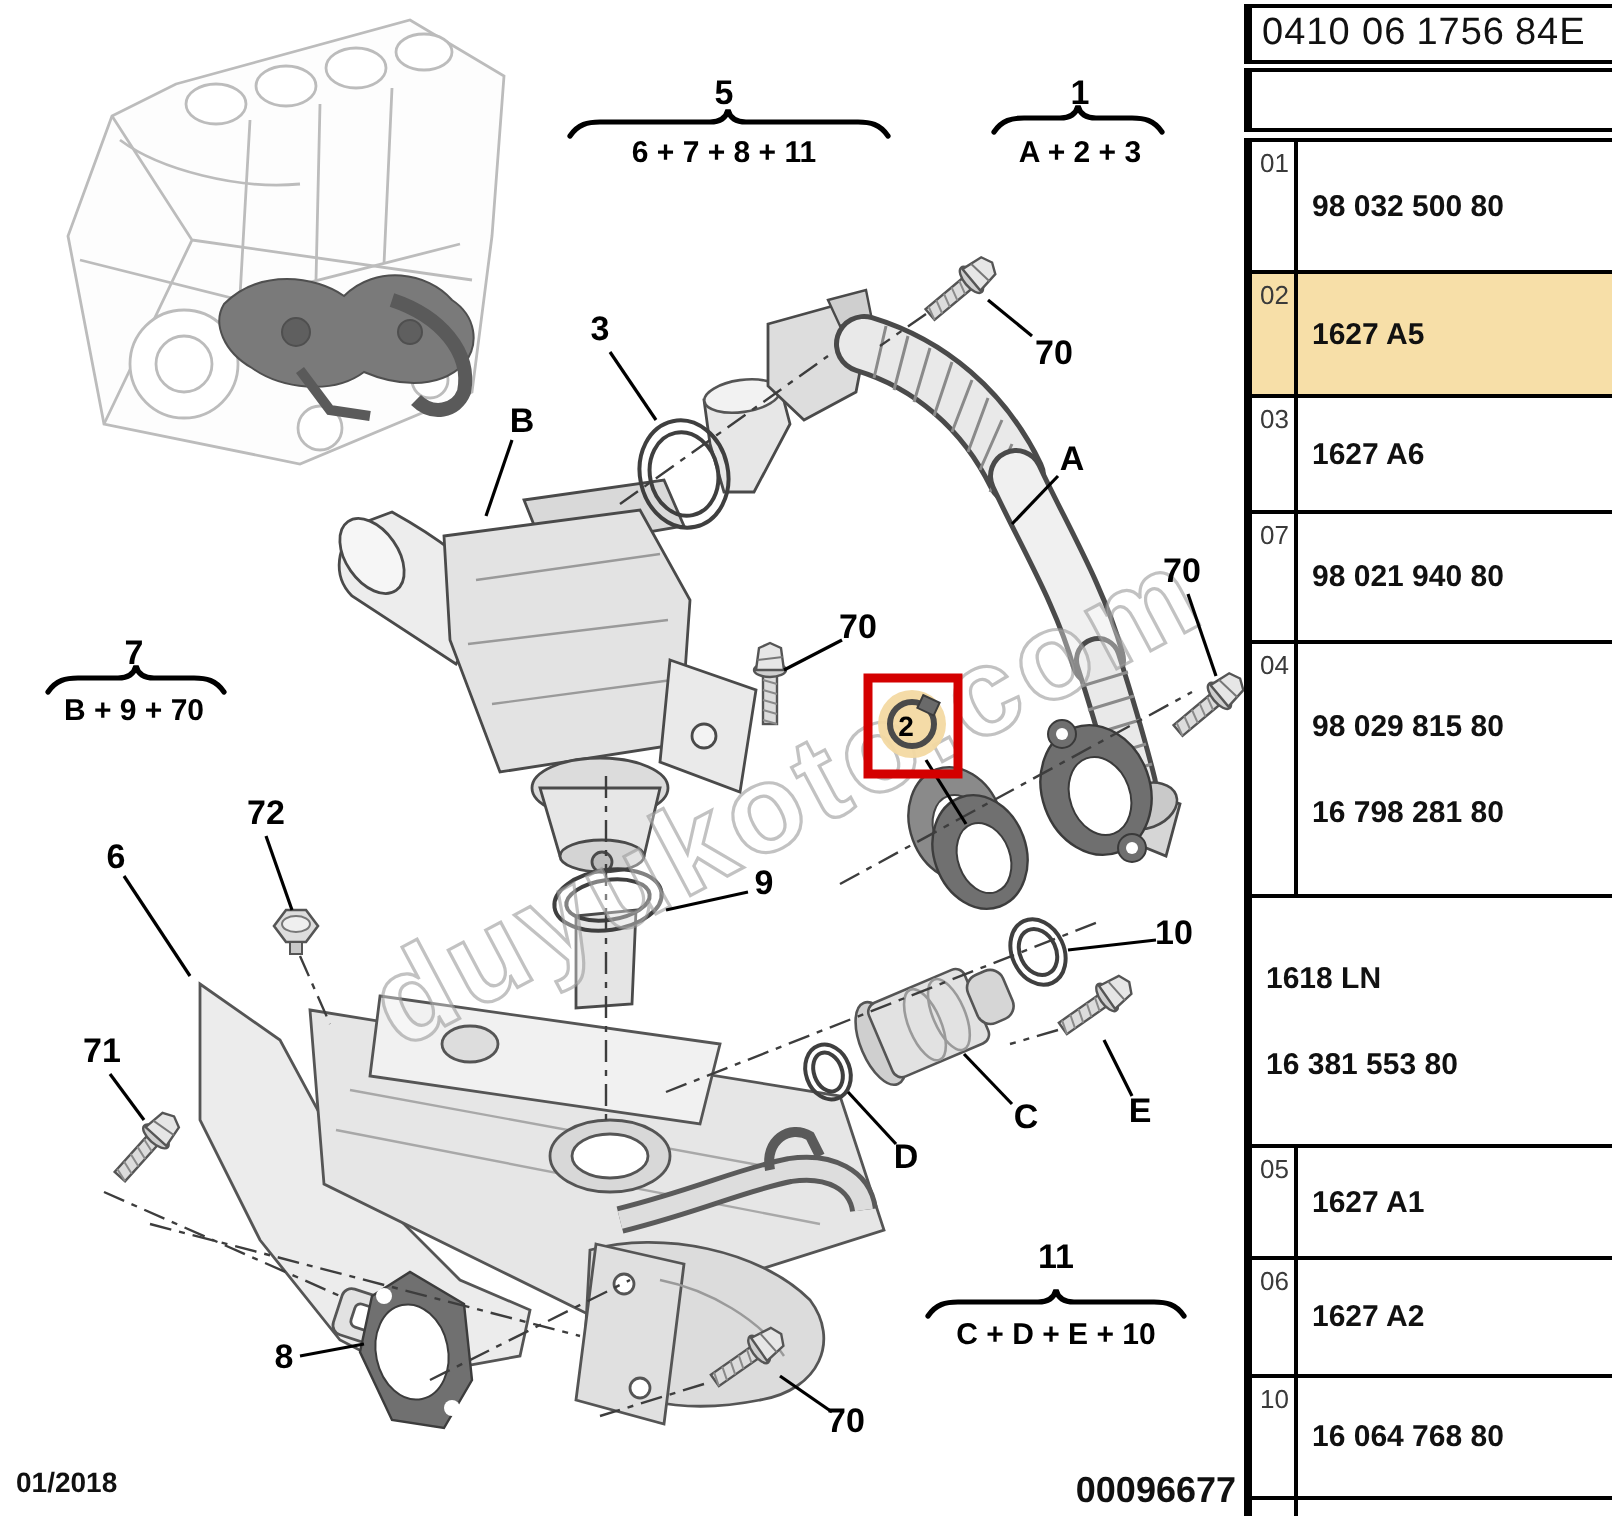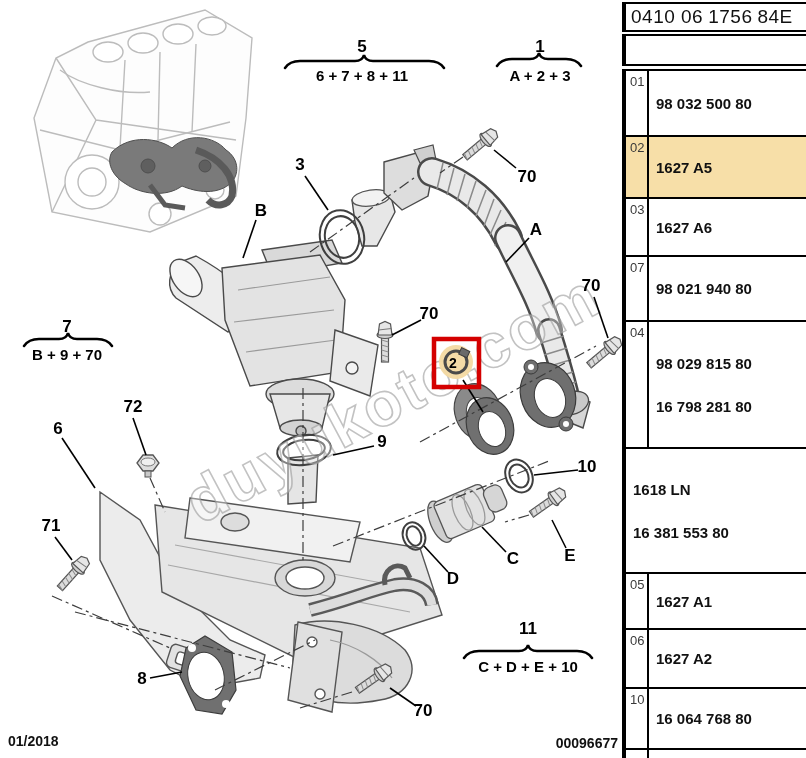--- a/index.html
+++ b/index.html
@@ -2,21 +2,21 @@
 <html><head>
 <meta charset="utf-8">
 <style>
   html,body{margin:0;padding:0;background:#fff;}
   body{width:806px;height:758px;overflow:hidden;position:relative;
        font-family:"Liberation Sans", sans-serif;}
   .stage{position:absolute;left:0;top:0;width:622px;height:758px;}
   .stage svg{position:absolute;left:0;top:0;}
   .footer-date{position:absolute;left:8px;top:733px;font-size:14px;font-weight:bold;color:#111;}
   .footer-doc{position:absolute;left:0;top:735px;width:618px;text-align:right;
-              font-size:14px;font-weight:bold;color:#111;}
+              font-size:18px;font-weight:bold;color:#111;}
   
   .parts-table{position:absolute;left:622px;top:0;width:190px;height:758px;background:#fff;}
   .tbl-box{position:absolute;left:0;width:188px;border:2px solid #000;border-left:4px solid #000;
            box-sizing:border-box;background:#fff;}
   .tbl-header{top:2px;height:30px;font-size:19px;color:#111;display:flex;align-items:center;
               padding-left:5px;white-space:nowrap;letter-spacing:.5px;}
   .tbl-header .bold{font-weight:normal;margin:0 5px;text-align:right;}
   .tbl-empty{top:34px;height:32px;}
   .tbl-rows{position:absolute;left:0;top:69px;width:188px;border-top:2px solid #000;
             border-left:4px solid #000;box-sizing:border-box;}

